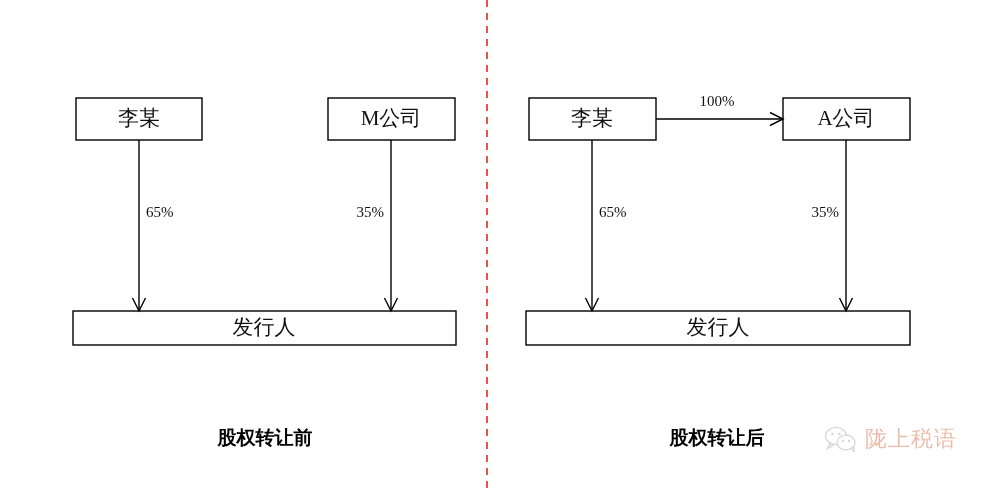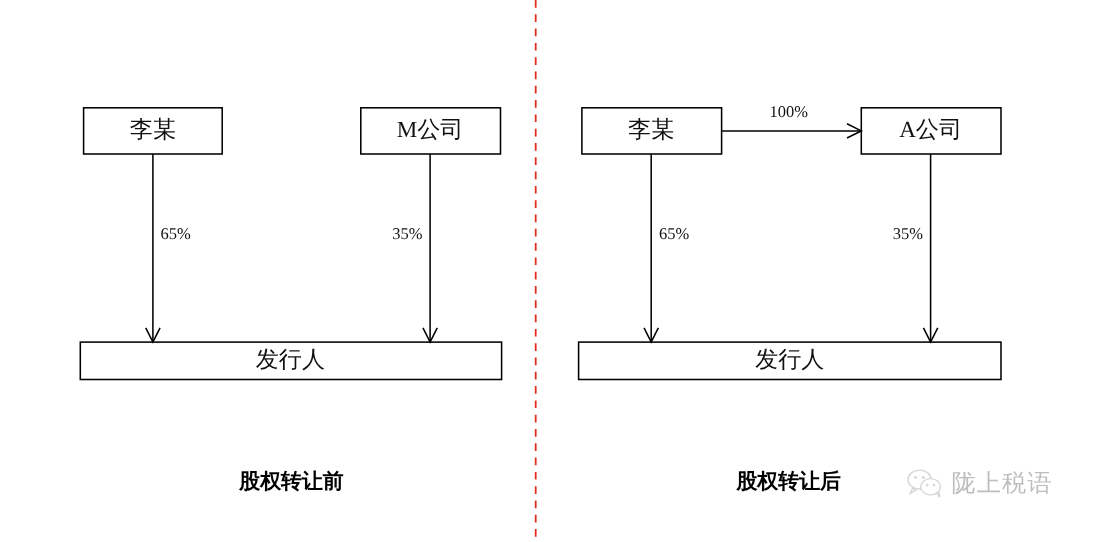--- a/index.html
+++ b/index.html
@@ -75,21 +75,21 @@
     position: absolute;
     display: flex;
     align-items: center;
     gap: 7px;
     opacity: 0.34;
     pointer-events: none;
   }
   .watermark-text {
     font-family: "Liberation Serif", "DejaVu Serif", serif;
     font-size: 22px;
-    color: #404040;
+    color: #c2410c;
     letter-spacing: 1px;
     white-space: nowrap;
   }
   .wechat-icon { display: block; }
 </style>
 </head>
 <body>
 
 <div id="canvas">
 

